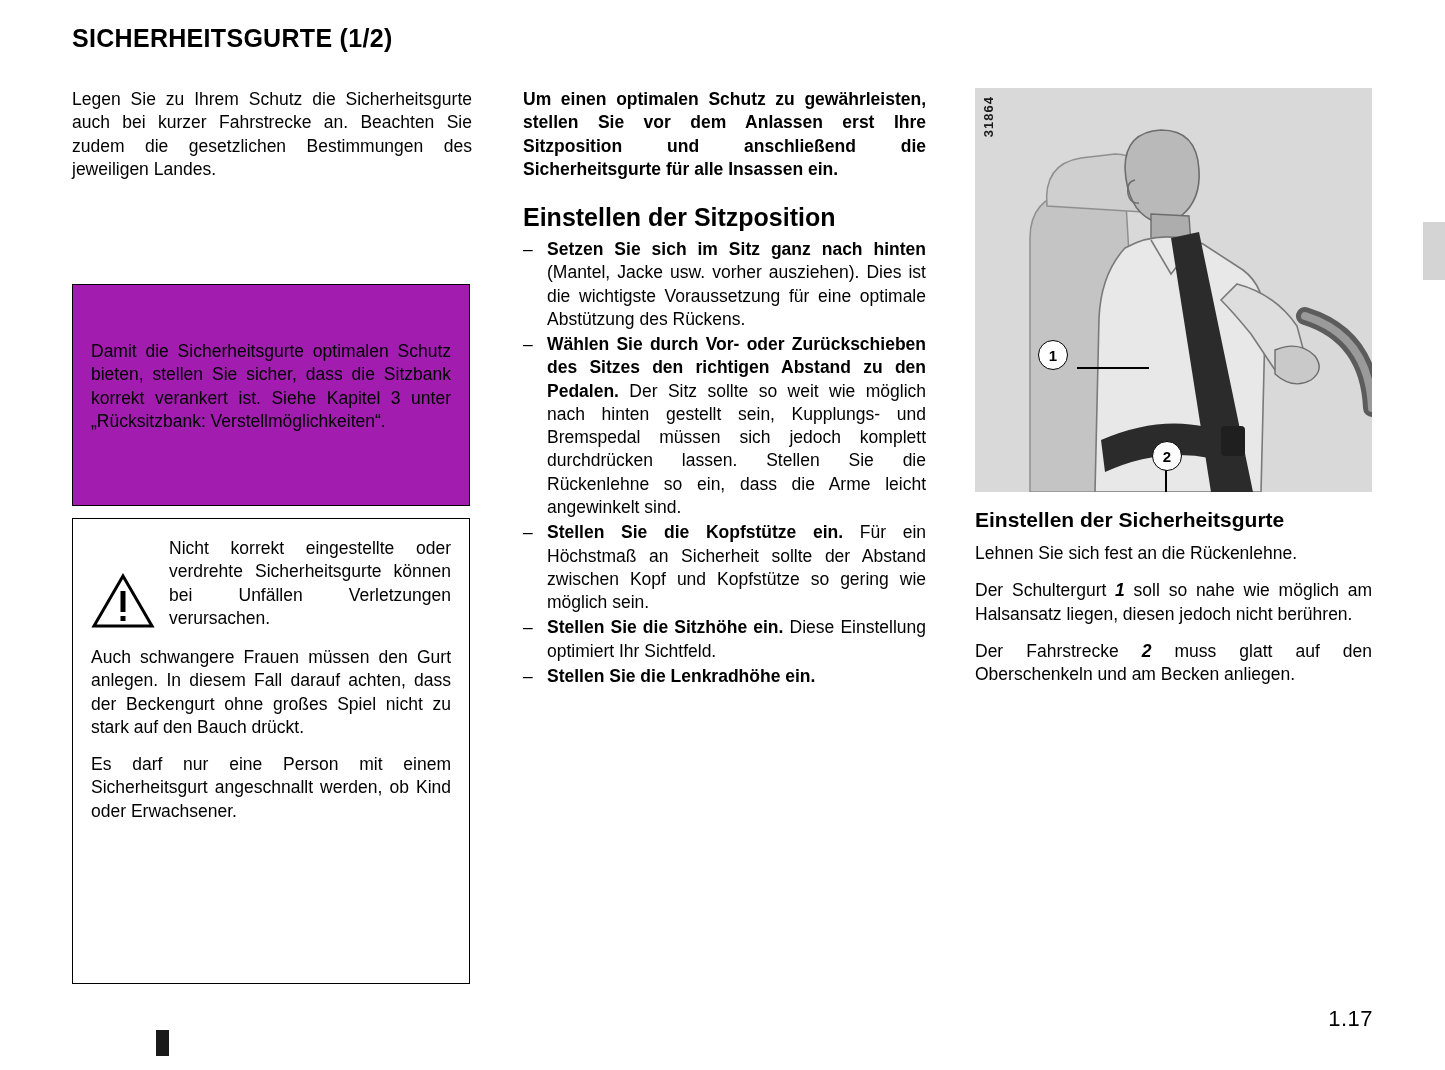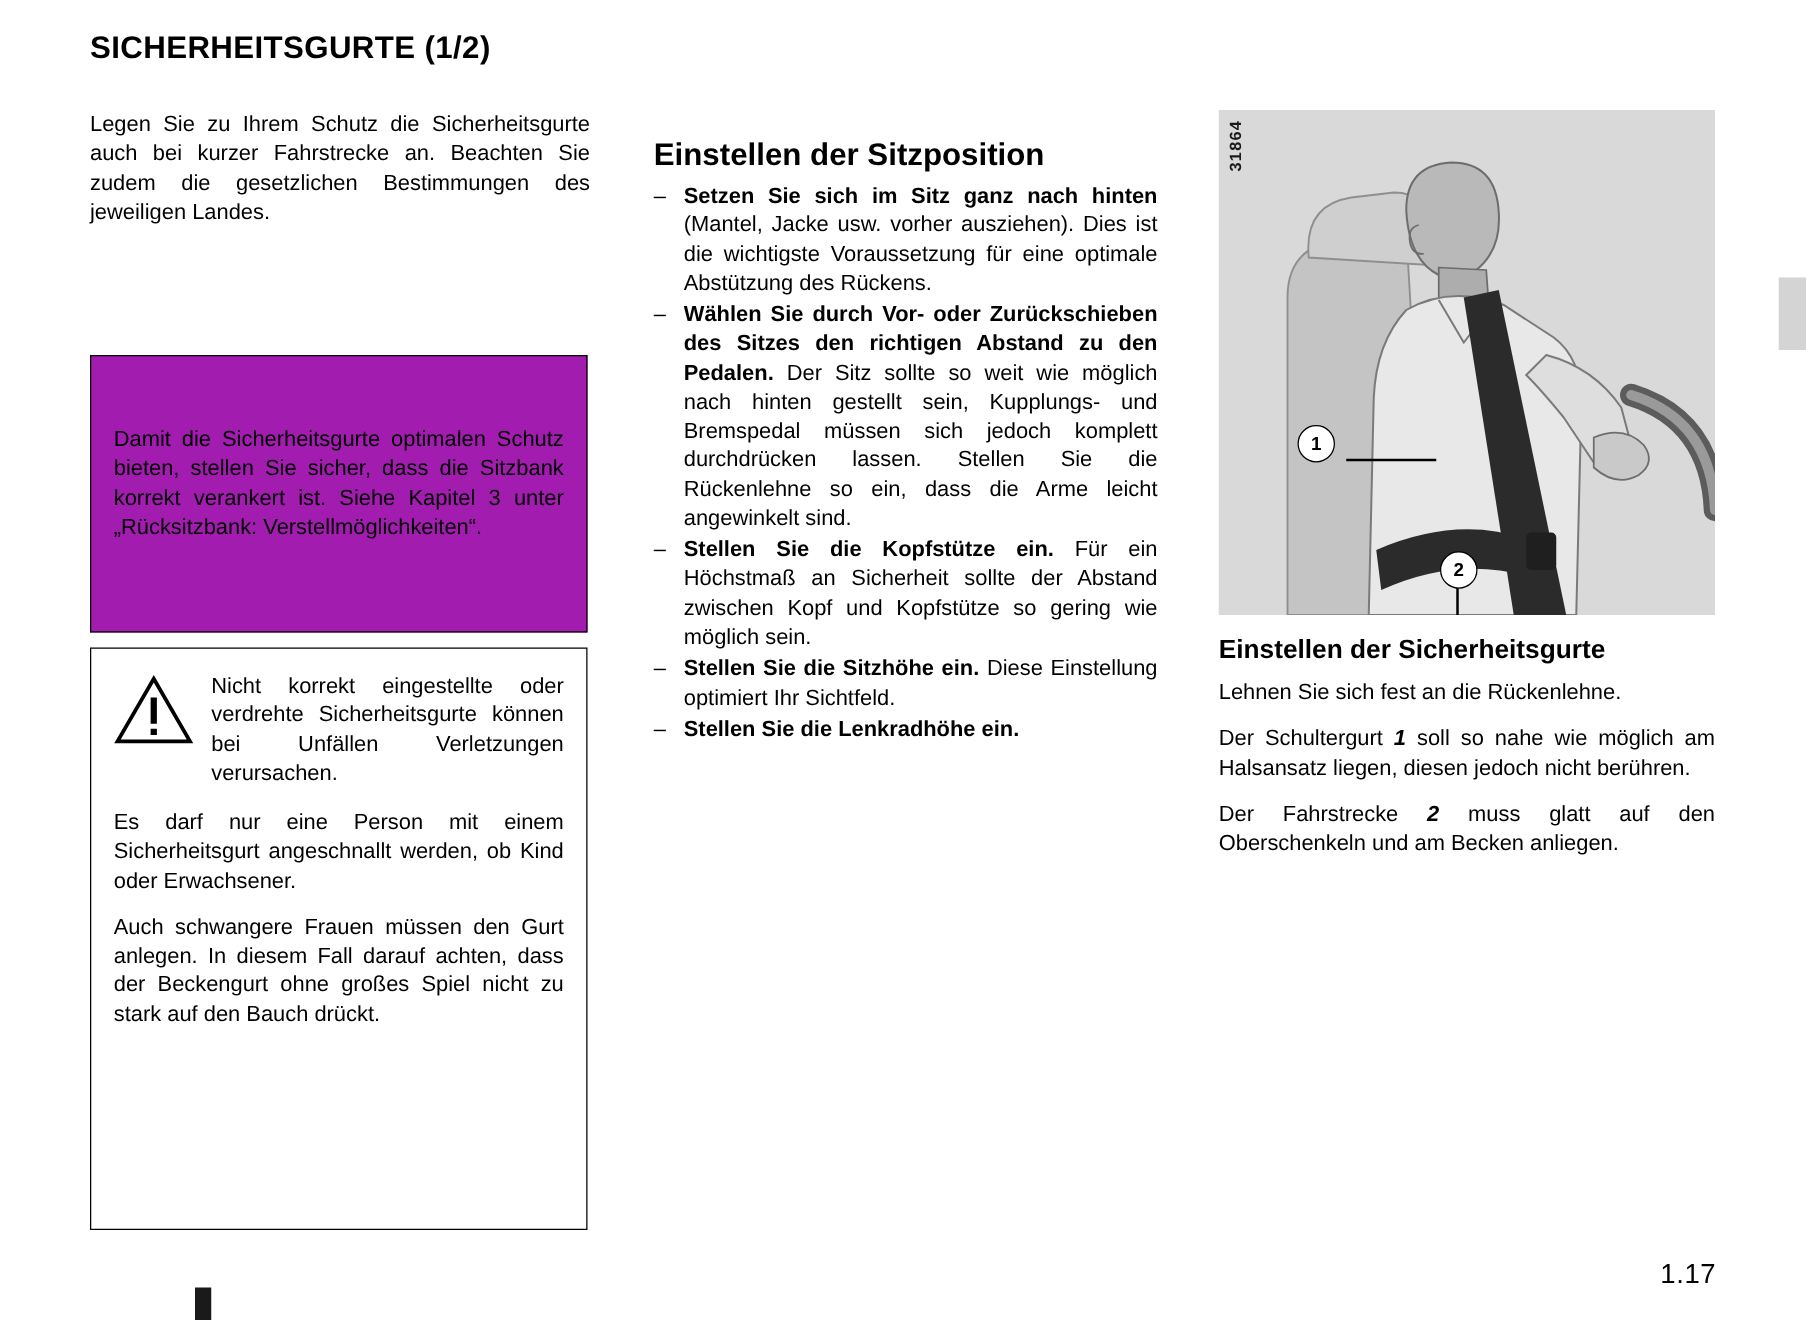--- a/index.html
+++ b/index.html
@@ -68,21 +68,21 @@
     top: 518px;
     width: 398px;
     height: 466px;
     border: 1.5px solid #000;
     box-sizing: border-box;
     background: #fff;
     padding: 18px 18px 0 18px;
   }
   .warn-head {
     display: flex;
-    align-items: flex-start;
+    align-items: flex-end;
     gap: 14px;
     margin-bottom: 16px;
   }
   .warn-icon {
     flex: 0 0 auto;
     width: 64px;
     height: 58px;
     margin-top: 2px;
   }
   .warn-head p {
@@ -207,25 +207,26 @@
   <div class="warn-head">
     <span class="warn-icon">
       <svg viewBox="0 0 64 58" width="64" height="58" aria-hidden="true">
         <polygon points="32,4 61,54 3,54" fill="none" stroke="#000" stroke-width="3"></polygon>
         <rect x="29.5" y="19" width="5" height="21" fill="#000"></rect>
         <rect x="29.5" y="44" width="5" height="5" fill="#000"></rect>
       </svg>
     </span>
     <p>Nicht korrekt eingestellte oder verdrehte Sicherheitsgurte können bei Unfällen Verletzungen verursachen.</p>
   </div>
+  <p>Auch schwangere Frauen müssen den Gurt anlegen. In diesem Fall darauf achten, dass der Beckengurt ohne großes Spiel nicht zu stark auf den Bauch drückt.</p>
   <p>Es darf nur eine Person mit einem Sicherheitsgurt angeschnallt werden, ob Kind oder Erwachsener.</p>
-  <p>Auch schwangere Frauen müssen den Gurt anlegen. In diesem Fall darauf achten, dass der Beckengurt ohne großes Spiel nicht zu stark auf den Bauch drückt.</p>
 </div>
 
 <div class="col col-2">
+  <p class="bold">Um einen optimalen Schutz zu gewährleisten, stellen Sie vor dem Anlassen erst Ihre Sitzposition und anschließend die Sicherheitsgurte für alle Insassen ein.</p>
 
   <div class="section-head">Einstellen der Sitzposition</div>
 
   <ul class="dash-list">
     <li>
       <span class="dash">–</span><span class="bold">Setzen Sie sich im Sitz ganz nach hinten</span><span> (Mantel, Jacke usw. vorher ausziehen). Dies ist die wichtigste Voraussetzung für eine optimale Abstützung des Rückens.</span>
     </li>
     <li>
       <span class="dash">–</span><span class="bold">Wählen Sie durch Vor- oder Zurückschieben des Sitzes den richtigen Abstand zu den Pedalen.</span><span> Der Sitz sollte so weit wie möglich nach hinten gestellt sein, Kupplungs- und Bremspedal müssen sich jedoch komplett durchdrücken lassen. Stellen Sie die Rückenlehne so ein, dass die Arme leicht angewinkelt sind.</span>
     </li>

